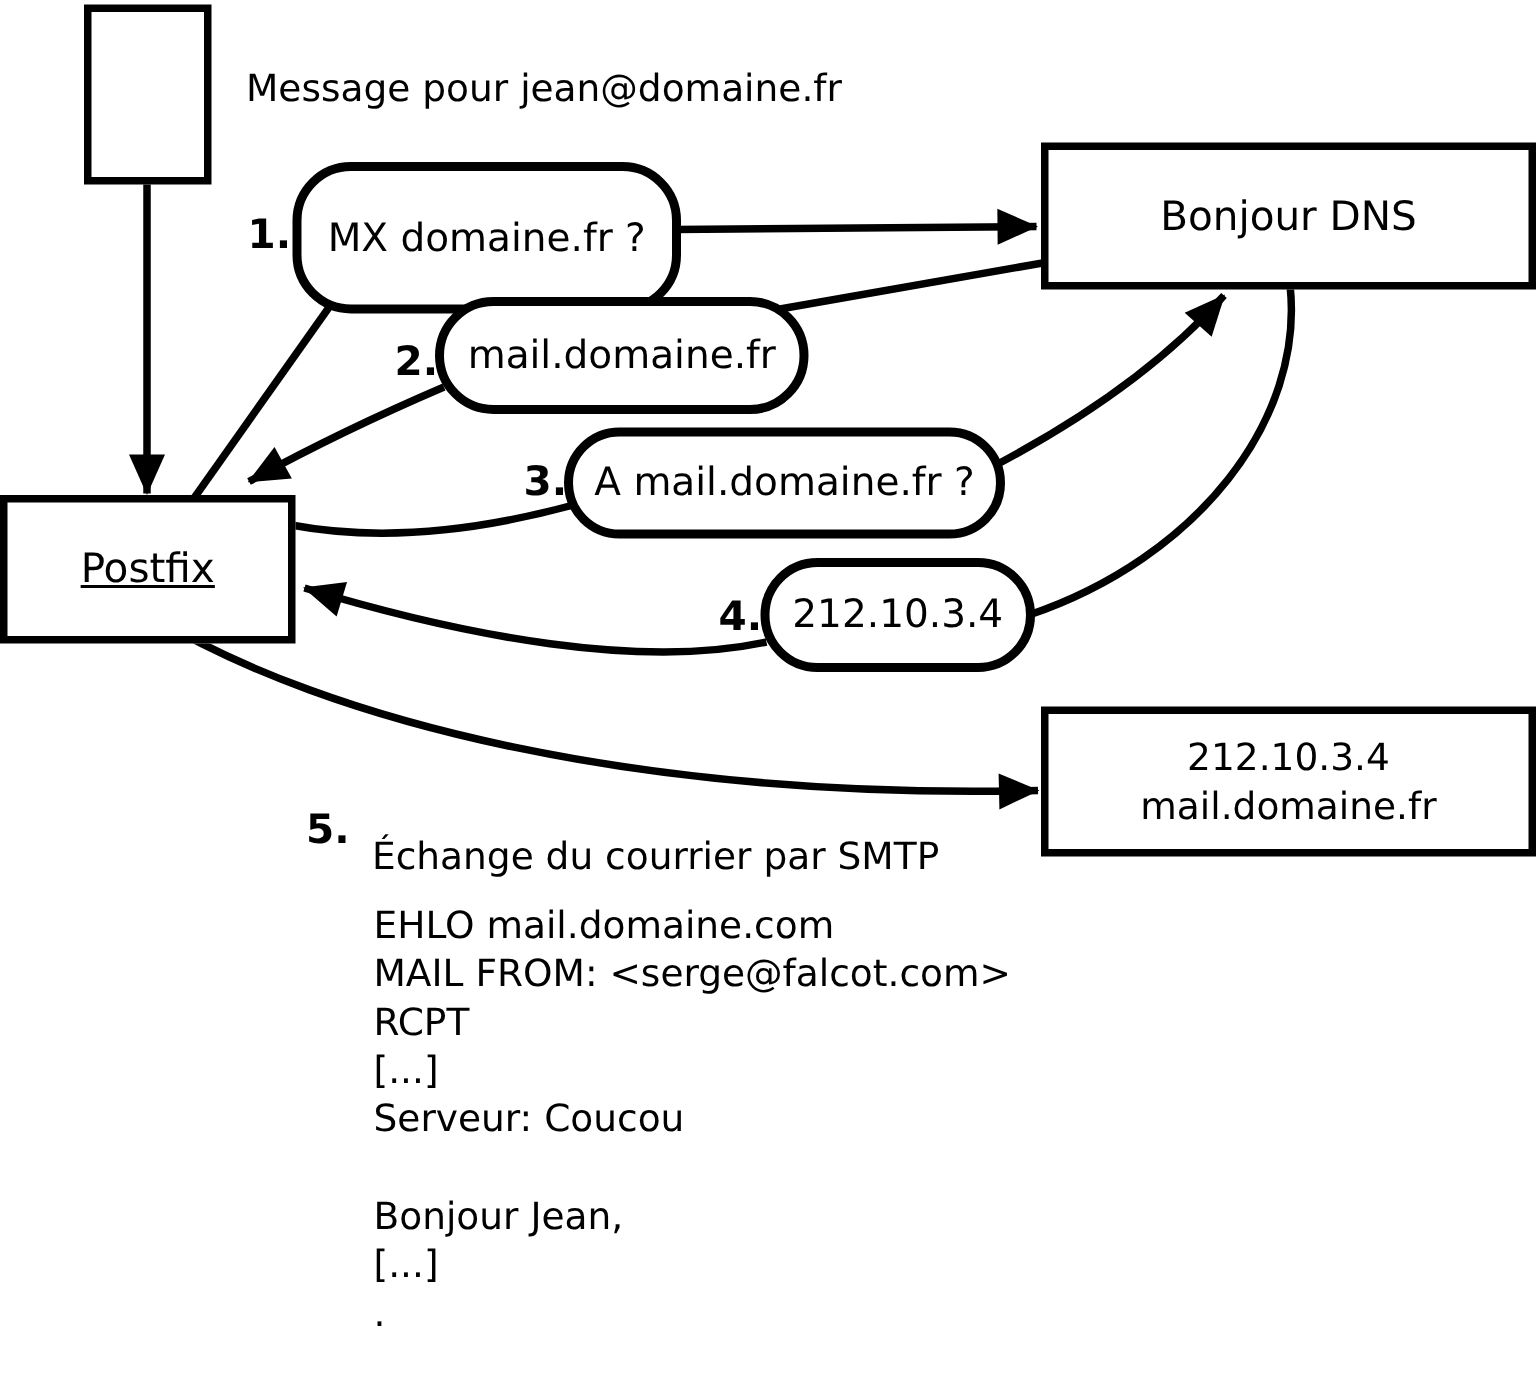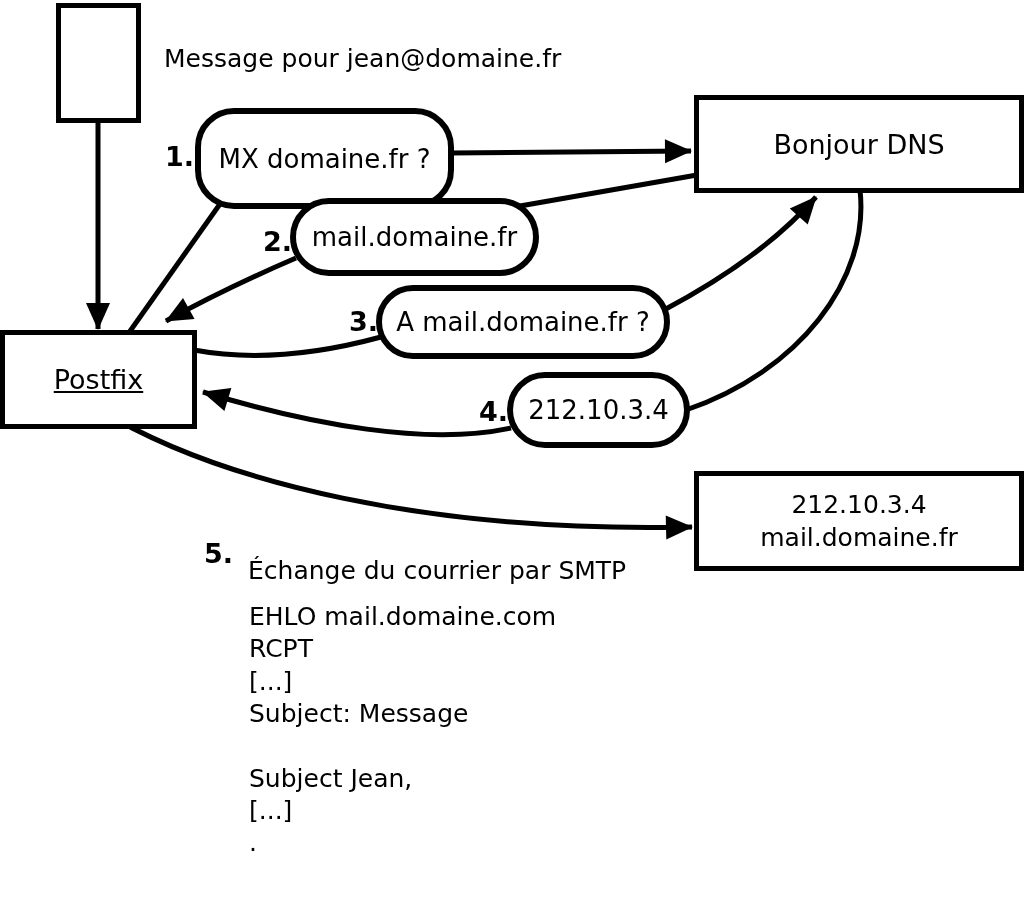--- a/index.html
+++ b/index.html
@@ -101,22 +101,23 @@
   <div id="num-4" class="stepnum">4.</div>
   <div id="pill-4" class="pill">
     <span>212.10.3.4</span>
   </div>
 
   <div id="num-5" class="stepnum">5.</div>
   <div id="caption-5" class="plain">Échange du courrier par SMTP</div>
 
   <div class="smtp">
     <div>EHLO mail.domaine.com</div>
+    <div>MAIL FROM: &lt;serge@falcot.com&gt;</div>
     <div>RCPT</div>
     <div>[...]</div>
-    <div>Subject: Message</div>
+    <div>Serveur: Coucou</div>
     <div></div>
-    <div>Subject Jean,</div>
+    <div>Bonjour Jean,</div>
     <div>[...]</div>
     <div>.</div>
   </div>
 
 </div>
 
 </body></html>

